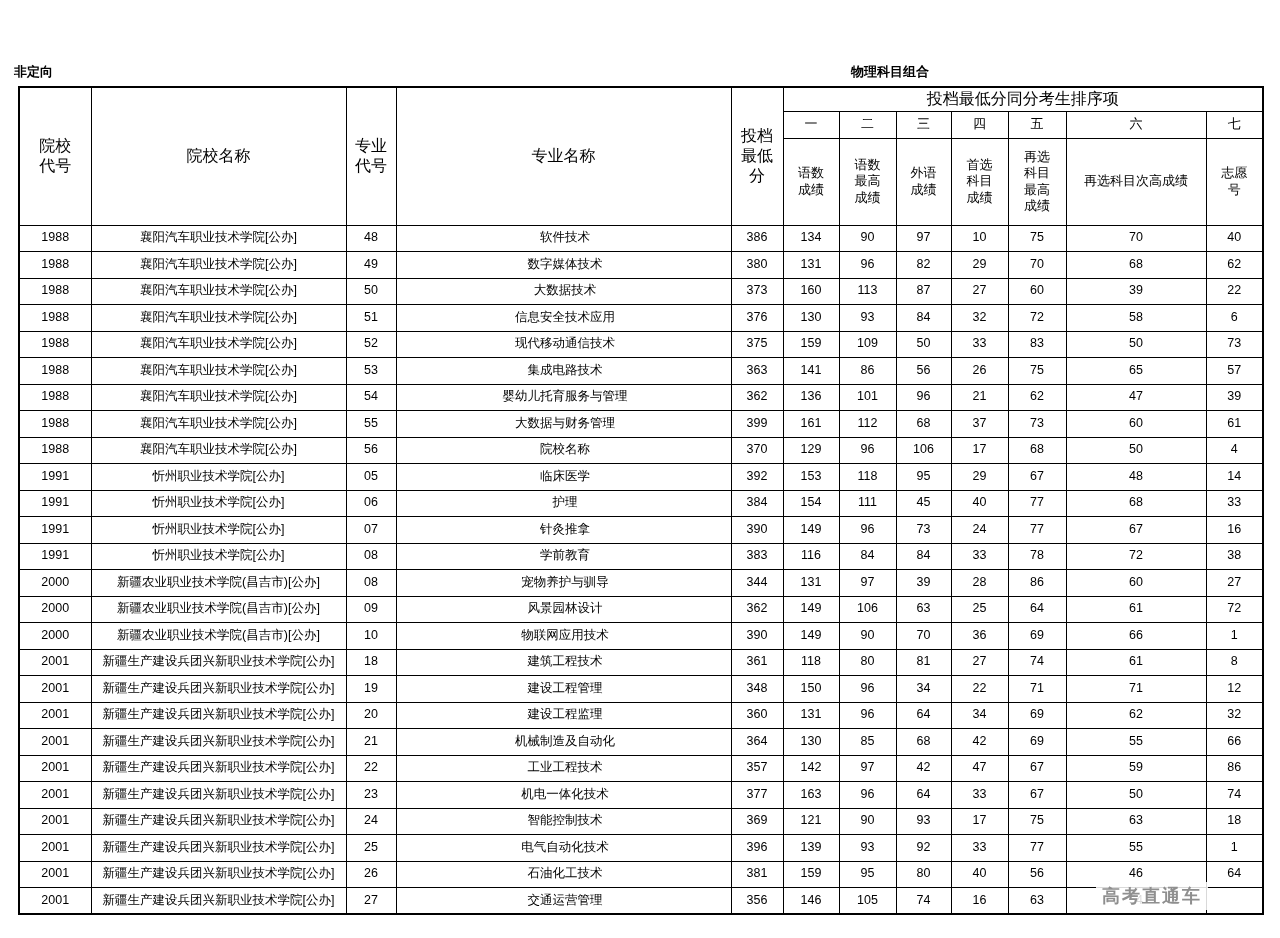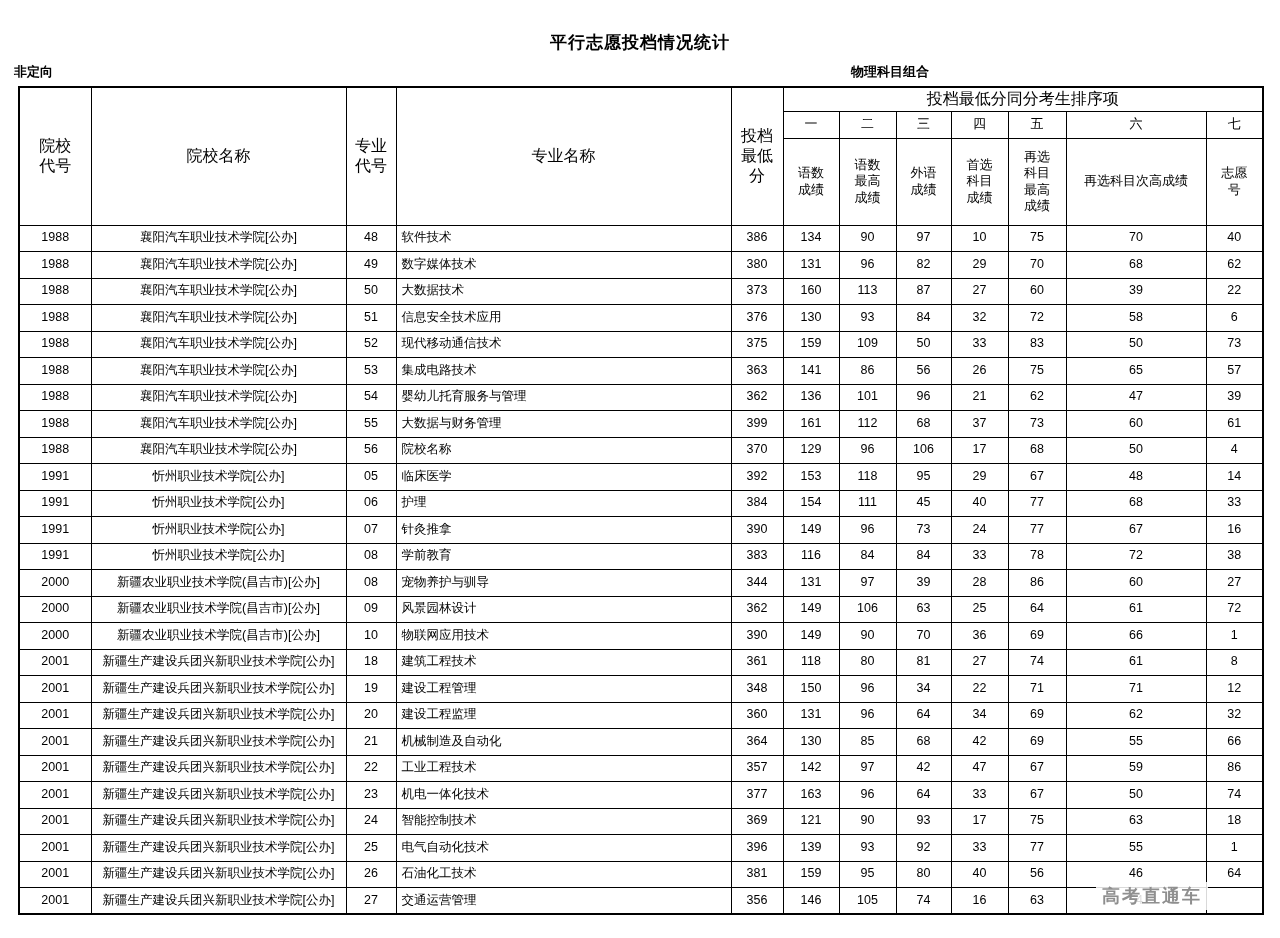--- a/index.html
+++ b/index.html
@@ -18,35 +18,34 @@
   table.main { position:absolute; top:86px; left:18px; width:1244px;
     border-collapse:collapse; table-layout:fixed; border:2px solid #000; }
   th, td { border:1px solid #000; text-align:center; vertical-align:middle;
     font-size:13px; line-height:1.25; padding:0 2px; overflow:hidden; }
   thead th { white-space:pre-line; font-weight:normal; }
   thead tr.row-group th { height:24px; font-size:16px; }
   thead tr.row-nums th { height:27px; font-size:13px; }
   thead tr.row-labels th { height:87px; font-size:13px; }
   thead th.span-head { height:138px; }
   tbody td { height:26.5px; white-space:nowrap; font-size:12.5px; }
-  tbody td.left { text-align:left; padding-left:5px; }
+  tbody td.left { text-align:center; padding-left:5px; }
 
   .page-footer { position:absolute; top:918px; left:0; width:100%; text-align:center;
     font-size:12.5px; }
 
   .watermark { position:absolute; top:882px; left:1096px; font-size:18px; font-weight:bold;
     color:#8f8f8f; letter-spacing:2px; background:rgba(255,255,255,0.85);
     padding:2px 6px; white-space:nowrap; }
 </style>
 </head>
 <body>
 
 <div class="page">
 
-  <div class="title-line2">平行志愿投档情况统计</div>
 
   <div class="orientation-label">非定向</div>
   <div class="subject-group-label">物理科目组合</div>
 
   <table class="main">
     <colgroup>
       <col style="width:72px">
       <col style="width:255px">
       <col style="width:50px">
       <col style="width:335px">

